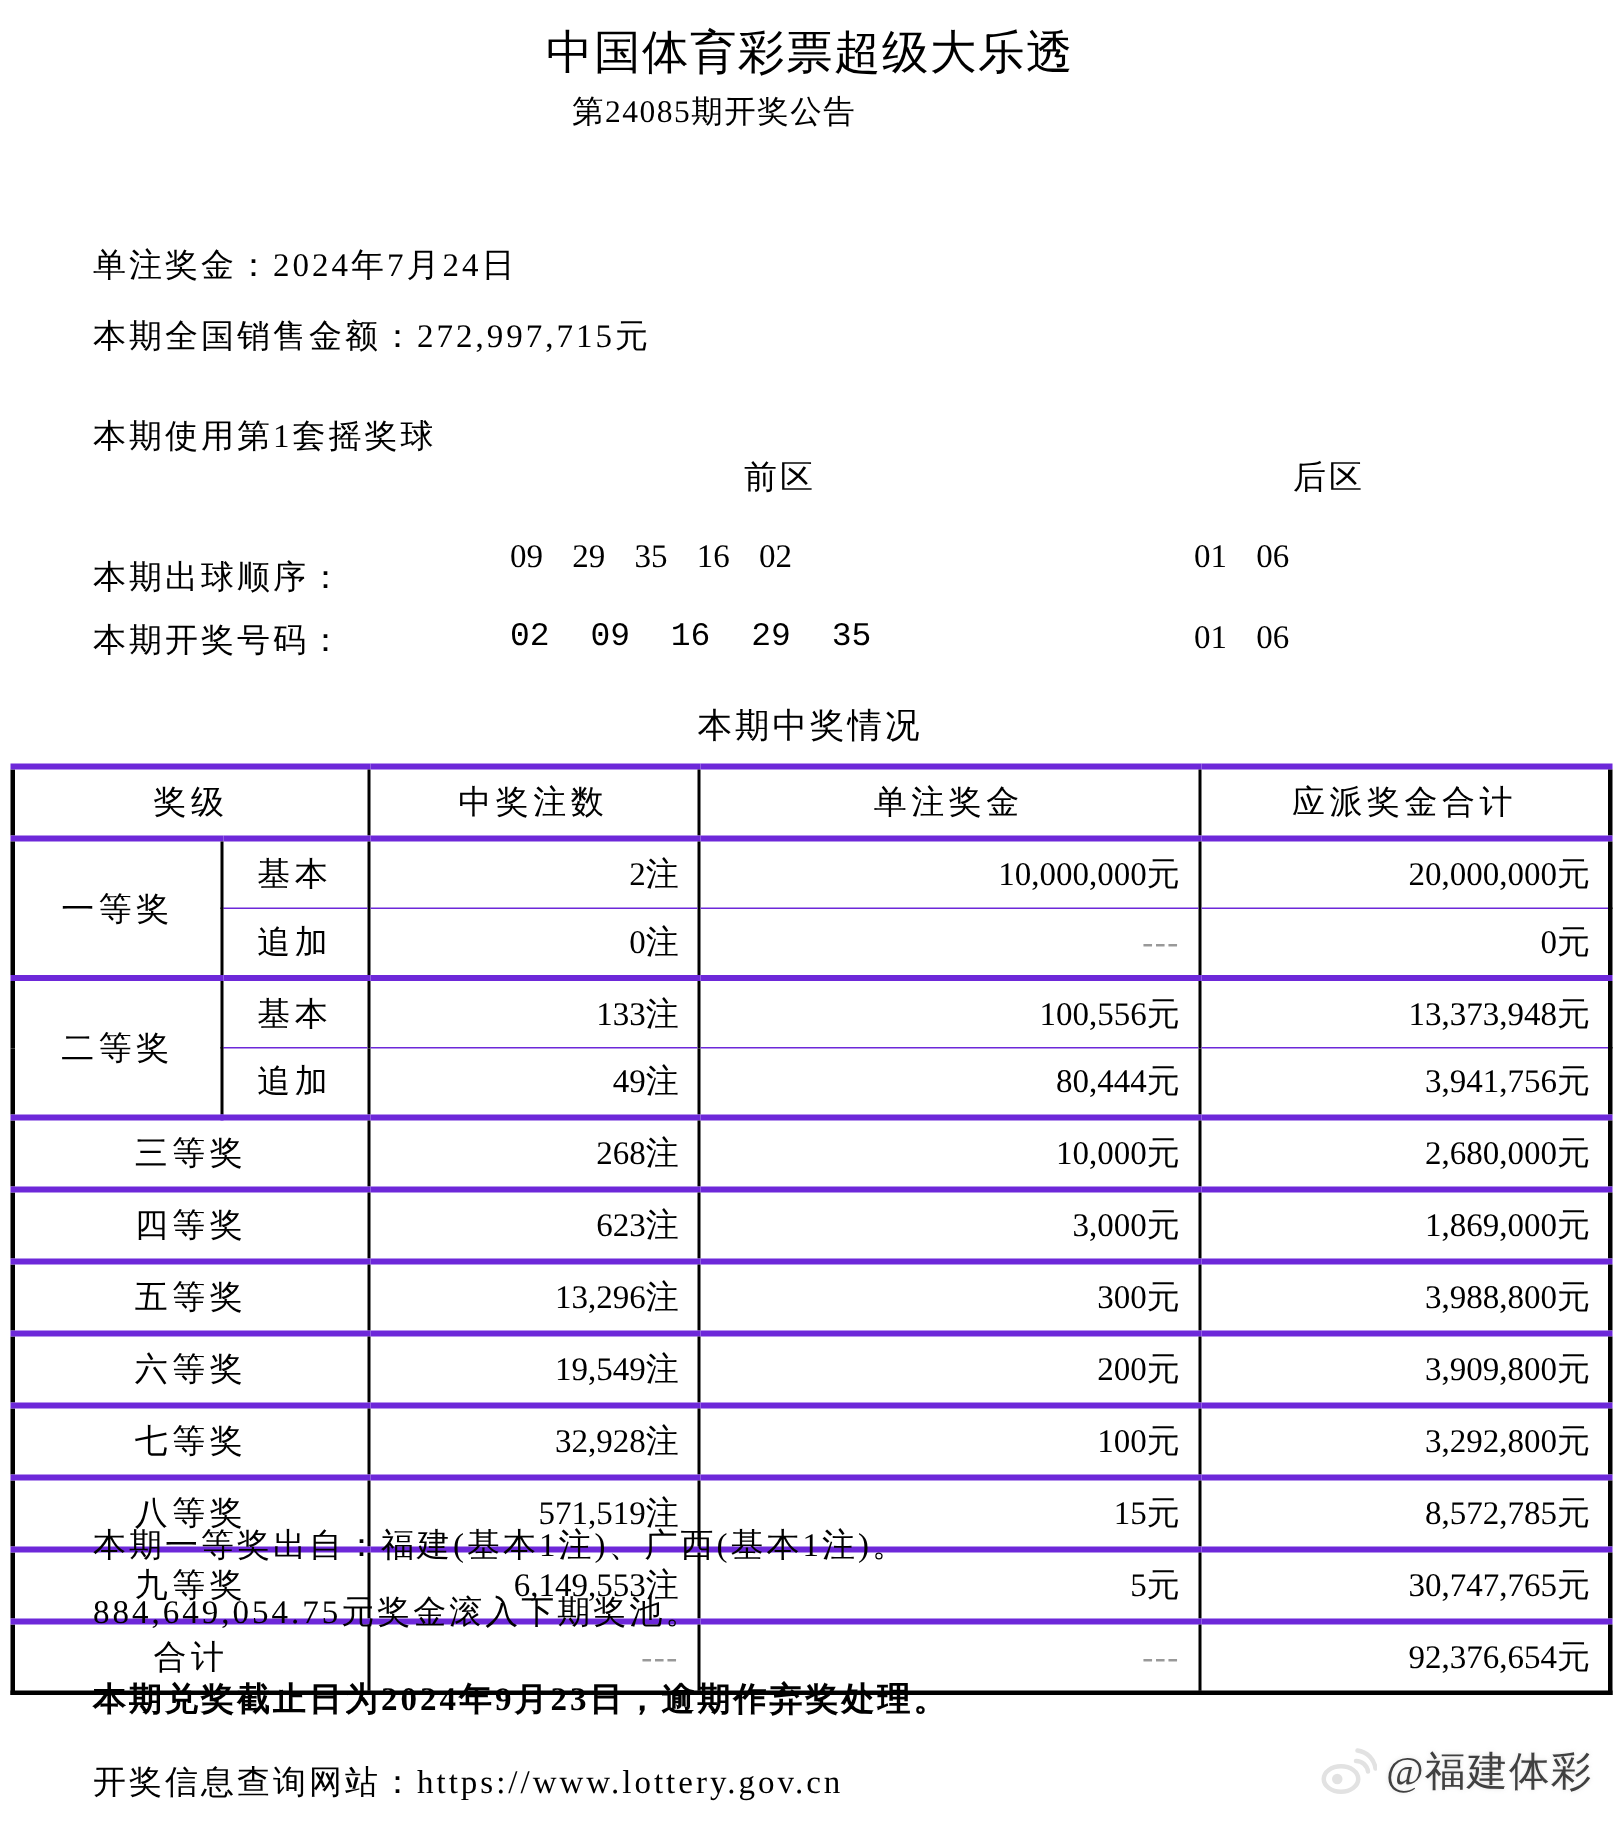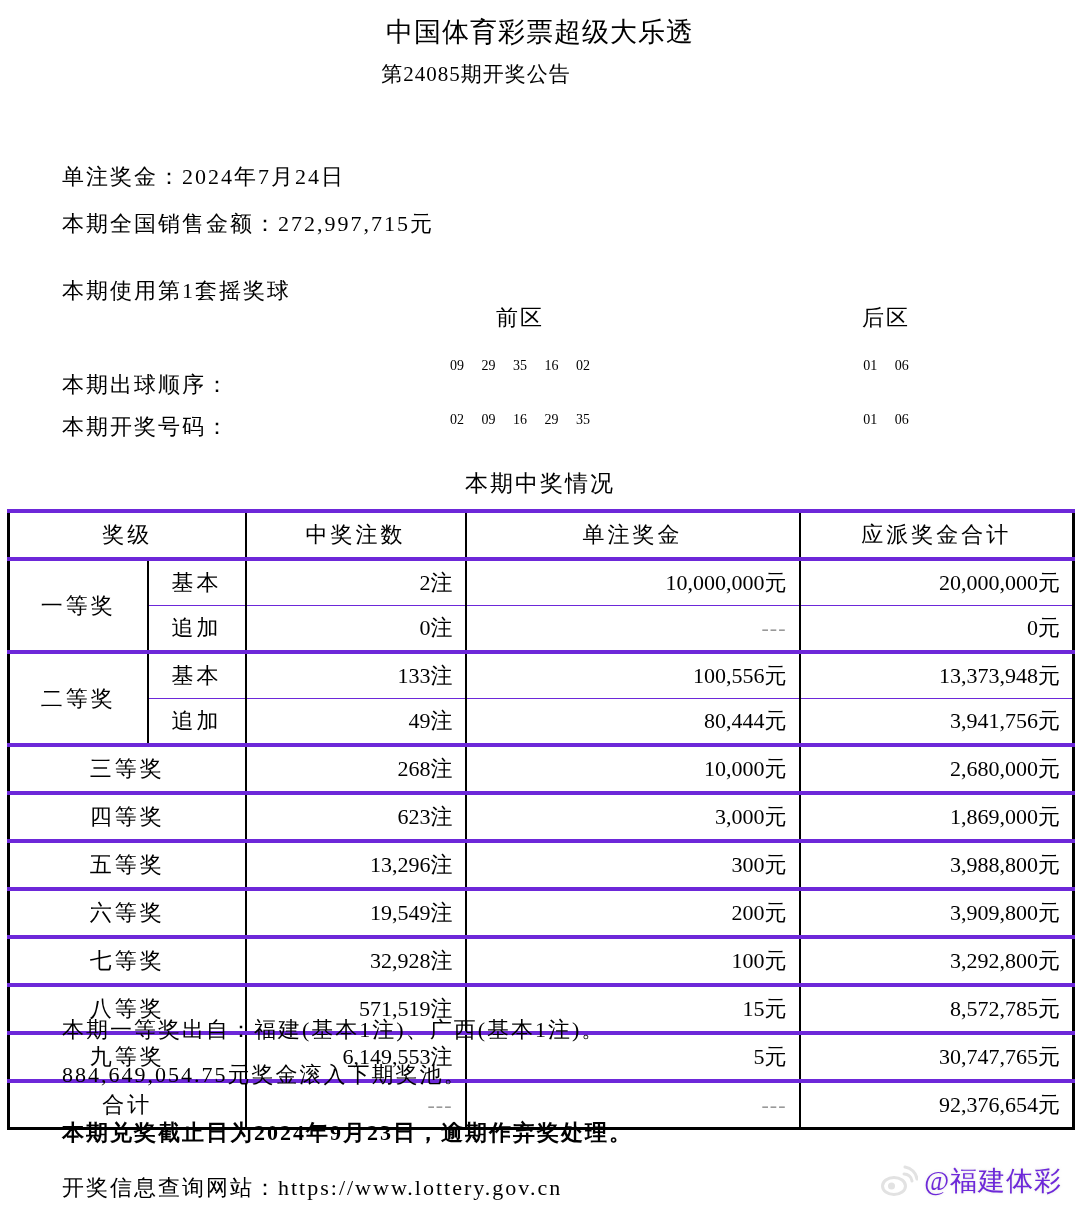--- a/index.html
+++ b/index.html
@@ -7,36 +7,36 @@
     width: 1080px; height: 1217px;
     background: #ffffff;
     color: #000;
     font-family: "Liberation Serif", "DejaVu Serif", serif;
     overflow: hidden;
     position: relative;
   }
   .abs { position: absolute; }
   .doc-title {
     top: 14px; left: 0; width: 1080px;
-    text-align: center; font-size: 27px; letter-spacing: 1px;
+    text-align: center; font-size: 31px; letter-spacing: 1px;
   }
   .doc-subtitle {
     top: 60px; left: 0; width: 952px;
     text-align: center; font-size: 21px; letter-spacing: 1px;
   }
   .info-line { left: 62px; font-size: 22px; letter-spacing: 2px; white-space: nowrap; }
   #info-date  { top: 162px; }
   #info-sales { top: 209px; }
   #info-balls { top: 253px; margin-top: 23px; }
 
   .zone-head { font-size: 22px; letter-spacing: 2px; text-align: center; }
   .front-box { left: 340px; width: 360px; }
   .back-box  { left: 796px; width: 180px; }
   .row-label { left: 62px; font-size: 22px; letter-spacing: 2px; white-space: nowrap; }
-  .balls { font-size: 14px; text-align: center; word-spacing: 14px; white-space: nowrap; }
+  .balls { font-size: 22px; word-spacing: 14px; white-space: nowrap; }
 
   .section-title {
     top: 468px; left: 0; width: 1080px;
     text-align: center; font-size: 23px; letter-spacing: 2px;
   }
 
   table.prize-table {
     position: absolute; top: 509px; left: 7px;
     width: 1065px;
     border-collapse: collapse;
@@ -71,21 +71,21 @@
 
   .note-line { left: 62px; font-size: 22px; letter-spacing: 2px; white-space: nowrap; }
   #note-1 { top: 1005px; margin-top: 10px; }
   #note-2 { top: 1060px; }
   #note-3 { top: 1118px; font-weight: bold; }
   #note-4 { top: 1173px; }
 
   .watermark {
     top: 1163px; right: 18px;
     display: flex; align-items: center; gap: 6px;
-    color: #6d28d9;
+    color: #404040;
     font-size: 27px;
     letter-spacing: 1px;
     text-shadow: 0 0 3px rgba(170,170,170,0.35);
     user-select: none;
   }
   .watermark svg { display: block; }
 </style>
 </head>
 <body>
 
@@ -97,21 +97,21 @@
 <div class="abs info-line" id="info-balls">本期使用第1套摇奖球</div>
 
 <div class="abs zone-head front-box" style="top:303px;">前区</div>
 <div class="abs zone-head back-box" style="top:303px;">后区</div>
 
 <div class="abs row-label" style="top:358px;margin-top:12px;">本期出球顺序：</div>
 <div class="abs balls front-box" style="top:358px;">09 29 35 16 02</div>
 <div class="abs balls back-box" style="top:358px;">01 06</div>
 
 <div class="abs row-label" style="top:412px;">本期开奖号码：</div>
-<div class="abs balls front-box" style="top:412px;">02 09 16 29 35</div>
+<div class="abs balls front-box" style="top:412px;font-family:Liberation Mono, monospace;">02 09 16 29 35</div>
 <div class="abs balls back-box" style="top:412px;">01 06</div>
 
 <div class="abs section-title">本期中奖情况</div>
 
 <table class="prize-table">
   <colgroup>
     <col class="col-l1">
       <col class="col-l2">
       <col class="col-count">
       <col class="col-single">

